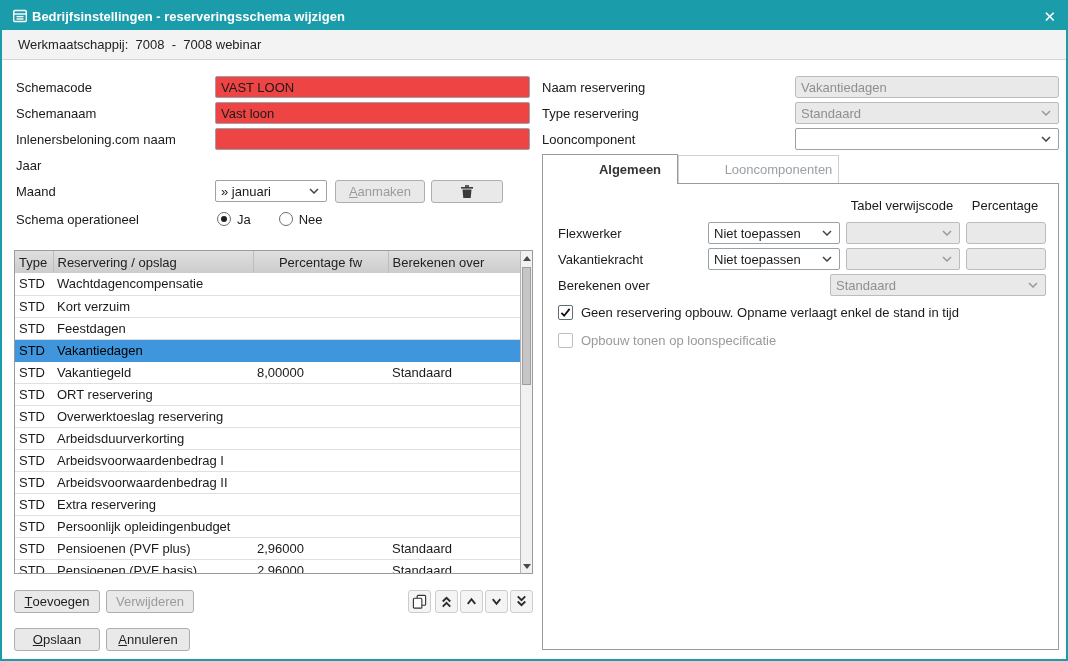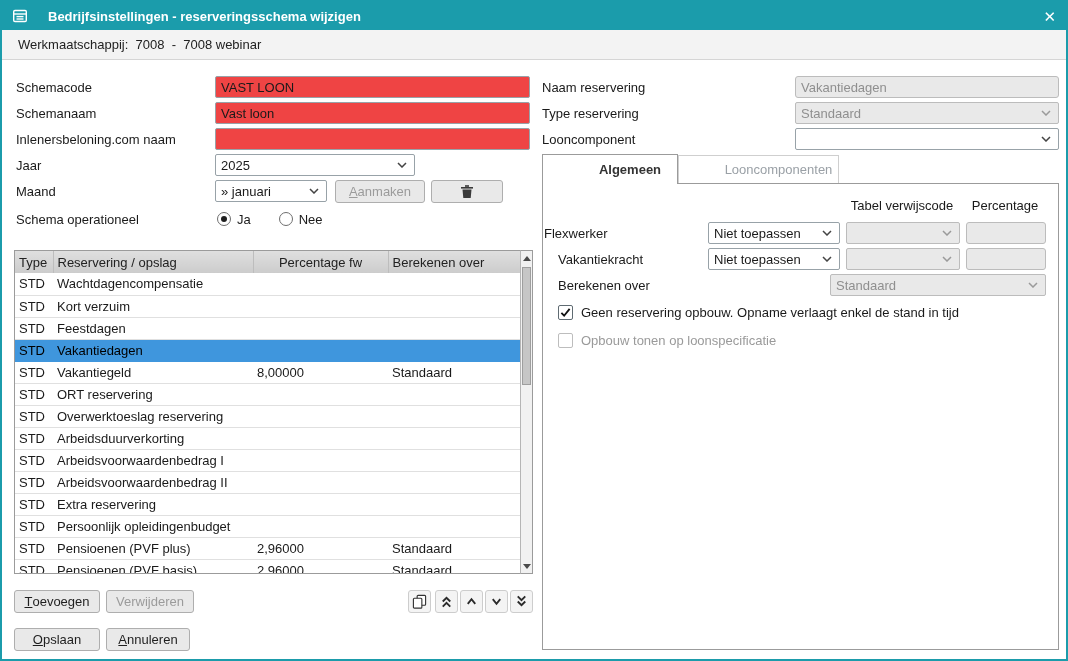--- a/index.html
+++ b/index.html
@@ -1,19 +1,19 @@
 <!DOCTYPE html>
 <html style="--accent: #1b9cab; --selection: #3f96dd;"><head>
 <meta charset="utf-8">
 <style>
   *{box-sizing:border-box;margin:0;padding:0}
   :root{--accent:#1b9cab;--selection:#3f96dd;}
   body{font-family:"Liberation Sans",sans-serif;background:#fff;}
   .window{position:relative;width:1068px;height:661px;border:2px solid var(--accent);background:#fff;overflow:hidden;font-size:13px;color:#1a1a1a;}
-  .titlebar{position:absolute;left:0;top:0;right:0;height:28px;background:var(--accent);color:#fff;display:flex;align-items:center;gap:20px;padding:0 10px;}
+  .titlebar{position:absolute;left:0;top:0;right:0;height:28px;background:var(--accent);color:#fff;display:flex;align-items:center;gap:4px;padding:0 10px;}
   .titlebar .title{font-weight:700;font-size:13px;}
   .close-btn{margin-left:auto;font-size:15px;cursor:pointer;line-height:1;}
   .workspace{position:absolute;left:0;top:28px;right:0;height:30px;background:#f3f3f3;border-bottom:1px solid #d5d5d5;display:flex;align-items:center;padding:0 16px;white-space:pre;color:#222;}
   .abs{position:absolute;}
   .frow{position:absolute;display:flex;align-items:center;height:22px;}
   .lbl{font-size:13px;color:#1a1a1a;white-space:nowrap;}
   .lbl.dim{color:#9a9a9a;}
   .tinput{height:22px;border:1px solid #98a2a8;border-radius:2px;padding:0 5px;font:13px "Liberation Sans",sans-serif;color:#1a1a1a;background:#ef4444;}
   .tinput:disabled{background:#e9e9e9;color:#8f8f8f;border-color:#bcbcbc;}
   .select{height:22px;border:1px solid #98a2a8;border-radius:2px;background:#fff;display:flex;align-items:center;padding:0 7px 0 5px;cursor:pointer;gap:4px;}
@@ -82,26 +82,20 @@
   <input class="tinput abs" style="left: 213px; top: 100px; width: 315px;" value="Vast loon">
 
   <div class="frow" style="left:14px;top:126px;">
     <span class="lbl">Inlenersbeloning.com naam</span>
   </div>
   <input class="tinput abs" style="left: 213px; top: 126px; width: 315px;" value="">
 
   <div class="frow" style="left:14px;top:152px;">
     <span class="lbl">Jaar</span>
   </div>
-  <div class="select abs" style="left:213px;top:152px;width:200px;">
-    <span class="val">2025</span>
-    <svg class="chev" width="10" height="6" viewBox="0 0 10 6">
-        <polyline points="1,1 5,5 9,1" fill="none" stroke="#444" stroke-width="1.5"></polyline>
-      </svg>
-  </div>
 
   <div class="frow" style="left:14px;top:178px;">
     <span class="lbl">Maand</span>
   </div>
   <div class="select abs" style="left:213px;top:178px;width:112px;">
     <span class="val">» januari</span>
     <svg class="chev" width="10" height="6" viewBox="0 0 10 6">
         <polyline points="1,1 5,5 9,1" fill="none" stroke="#444" stroke-width="1.5"></polyline>
       </svg>
   </div>
@@ -303,21 +297,21 @@
     <span>Algemeen</span>
   </div>
   <div class="tab inactive" style="left:676px;width:161px;">
     <span>Looncomponenten</span>
   </div>
 
   <div class="panel">
     <div class="colhead" style="left:300px;width:118px;">Tabel verwijscode</div>
     <div class="colhead" style="left:420px;width:84px;">Percentage</div>
 
-    <div class="frow" style="left:1px;top:38px;">
+    <div class="frow" style="left:15px;top:38px;">
       <span class="lbl">Flexwerker</span>
     </div>
     <div class="select abs" style="left:165px;top:38px;width:132px;">
       <span class="val">Niet toepassen</span>
       <svg class="chev" width="10" height="6" viewBox="0 0 10 6">
           <polyline points="1,1 5,5 9,1" fill="none" stroke="#444" stroke-width="1.5"></polyline>
         </svg>
     </div>
     <div class="select disabled abs" style="left:303px;top:38px;width:114px;">
       <span class="val"></span>

